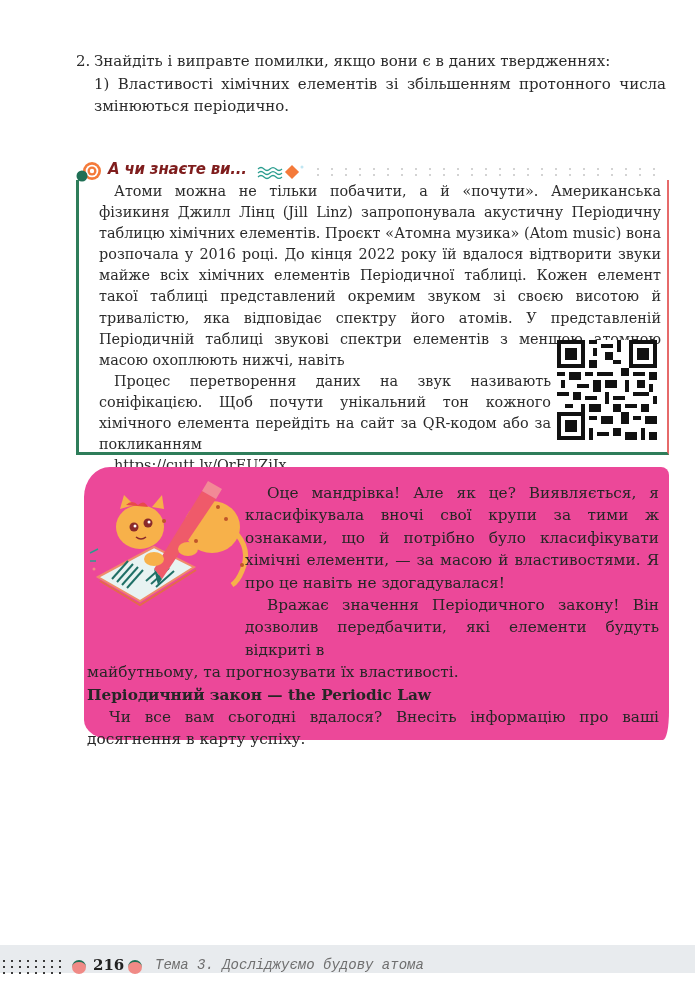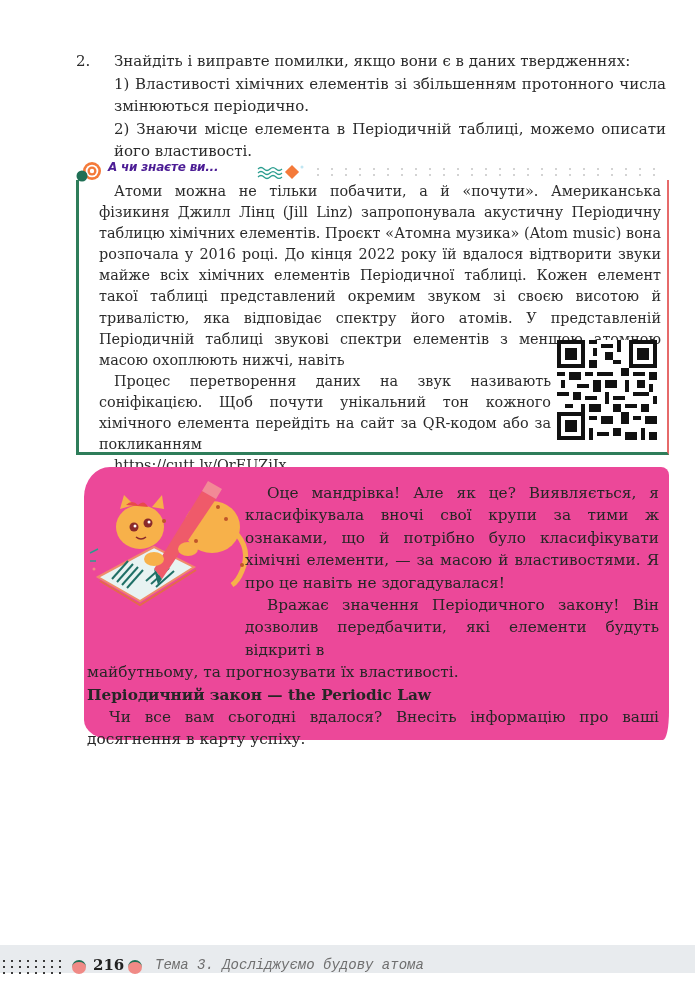--- a/index.html
+++ b/index.html
@@ -1,26 +1,26 @@
 <!DOCTYPE html>
 <html><head>
   <meta charset="utf-8">
   <style>
     * { box-sizing: border-box; margin: 0; padding: 0; }
     html, body { width: 695px; height: 986px; background: #ffffff; overflow: hidden; }
     body { position: relative; font-family: "DejaVu Serif", serif; color: #2b2b2b; }
 
     .task { position: absolute; left: 76px; top: 50px; width: 590px; font-size: 15px; line-height: 22.5px; }
     .task .num { position: absolute; left: 0; top: 0; }
-    .task .body { margin-left: 38px; }
+    .task .body { margin-left: 18px; }
     .task .body p { text-align: justify; }
 
     .didyou-header { position: absolute; left: 76px; top: 160px; width: 595px; height: 22px; }
     .didyou-header .logo { position: absolute; left: 0; top: 1px; width: 26px; height: 22px; }
-    .didyou-header .title { position: absolute; left: 32px; top: 0px; font-family: "DejaVu Sans", sans-serif; font-weight: bold; font-style: italic; font-size: 12px; color: #4c1d95; letter-spacing: -0.2px; text-align: right; }
+    .didyou-header .title { position: absolute; left: 32px; top: 0px; font-family: "DejaVu Sans", sans-serif; font-weight: bold; font-style: italic; font-size: 15px; color: #7f1d1d; letter-spacing: -0.2px; text-align: right; }
     .didyou-header .wave { position: absolute; left: 180px; top: 3px; width: 50px; height: 18px; }
     .didyou-header .dots { position: absolute; left: 235px; top: 6px; right: 8px; height: 12px;
       background-image: radial-gradient(circle, #d3d3d3 1.1px, transparent 1.4px);
       background-size: 14px 6px; }
 
     .didyou-box { position: absolute; left: 76px; top: 180px; width: 593px; height: 275px;
       border-left: 3px solid #2e7d5a; border-bottom: 3px solid #2e7d5a; border-right: 2px solid #e66a6a; }
     .didyou-box .txt { position: absolute; left: 20px; top: 1px; width: 562px; font-size: 14.4px; line-height: 21.1px; color: #2b2b2b; }
     .didyou-box .txt p { text-align: justify; text-indent: 15px; }
     .didyou-box .txt .narrow { width: 452px; }
@@ -45,21 +45,20 @@
     .footer .chapter { position: absolute; left: 155px; top: 12px; font-family: Liberation Mono, monospace; font-style: italic; font-size: 14px; color: #6f6f6f; }
   </style>
 </head>
 <body>
 
 <div class="task">
   <span class="num">2.</span>
   <div class="body">
     <p>Знайдіть і виправте помилки, якщо вони є в даних твердженнях:</p>
     <p>1) Властивості хімічних елементів зі збільшенням протонного числа змінюються періодично.</p>
-    <p>2) Знаючи місце елемента в Періодичній таблиці, можемо описати його властивості.</p>
   </div>
 </div>
 
 <div class="didyou-header">
   <svg class="logo" viewBox="0 0 26 22">
     <circle cx="16" cy="10" r="9" fill="#f47a3a"></circle>
     <circle cx="16" cy="10" r="6.3" fill="#fff"></circle>
     <circle cx="16" cy="10" r="4.5" fill="#f47a3a"></circle>
     <circle cx="16" cy="10" r="2.2" fill="#fff"></circle>
     <circle cx="6" cy="15" r="5.5" fill="#1f6f55"></circle>

